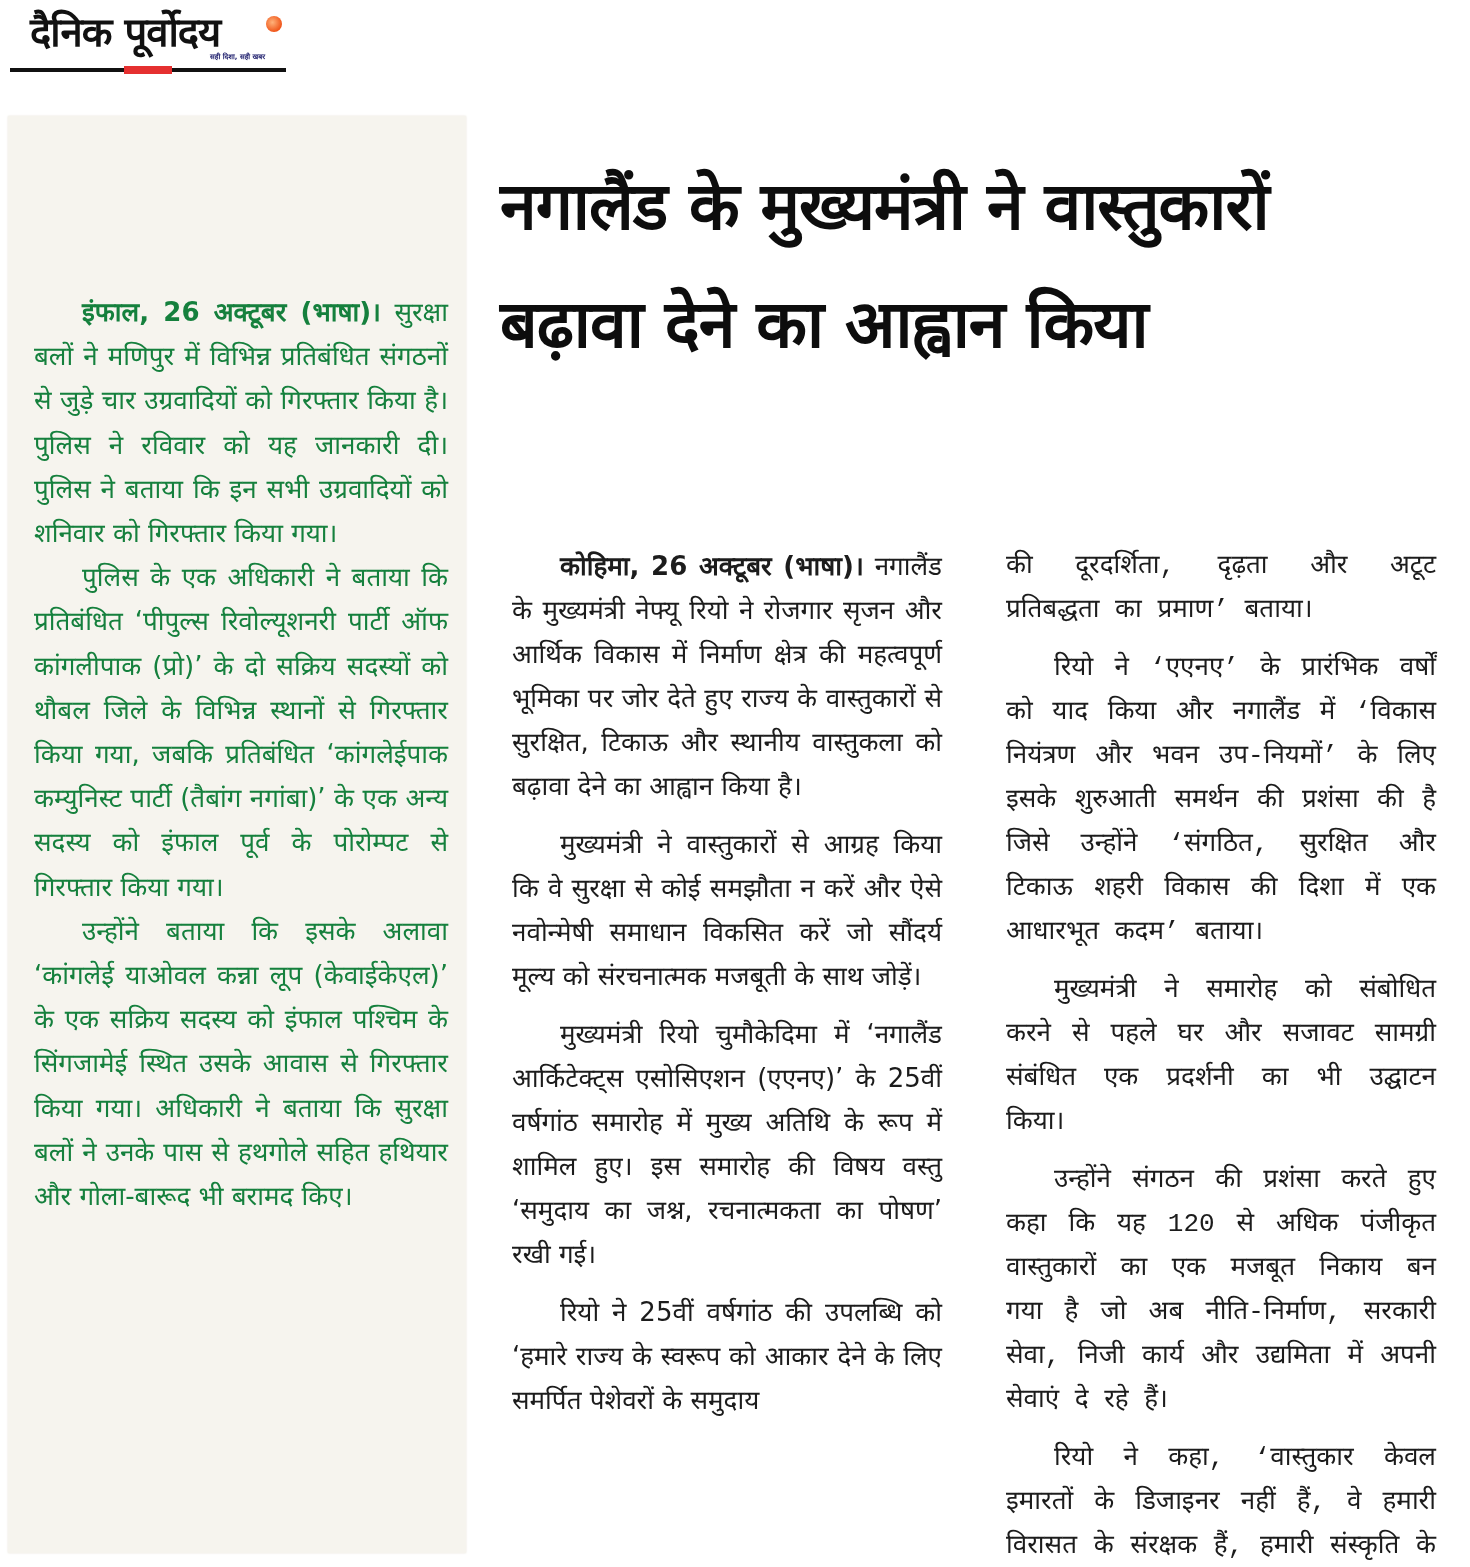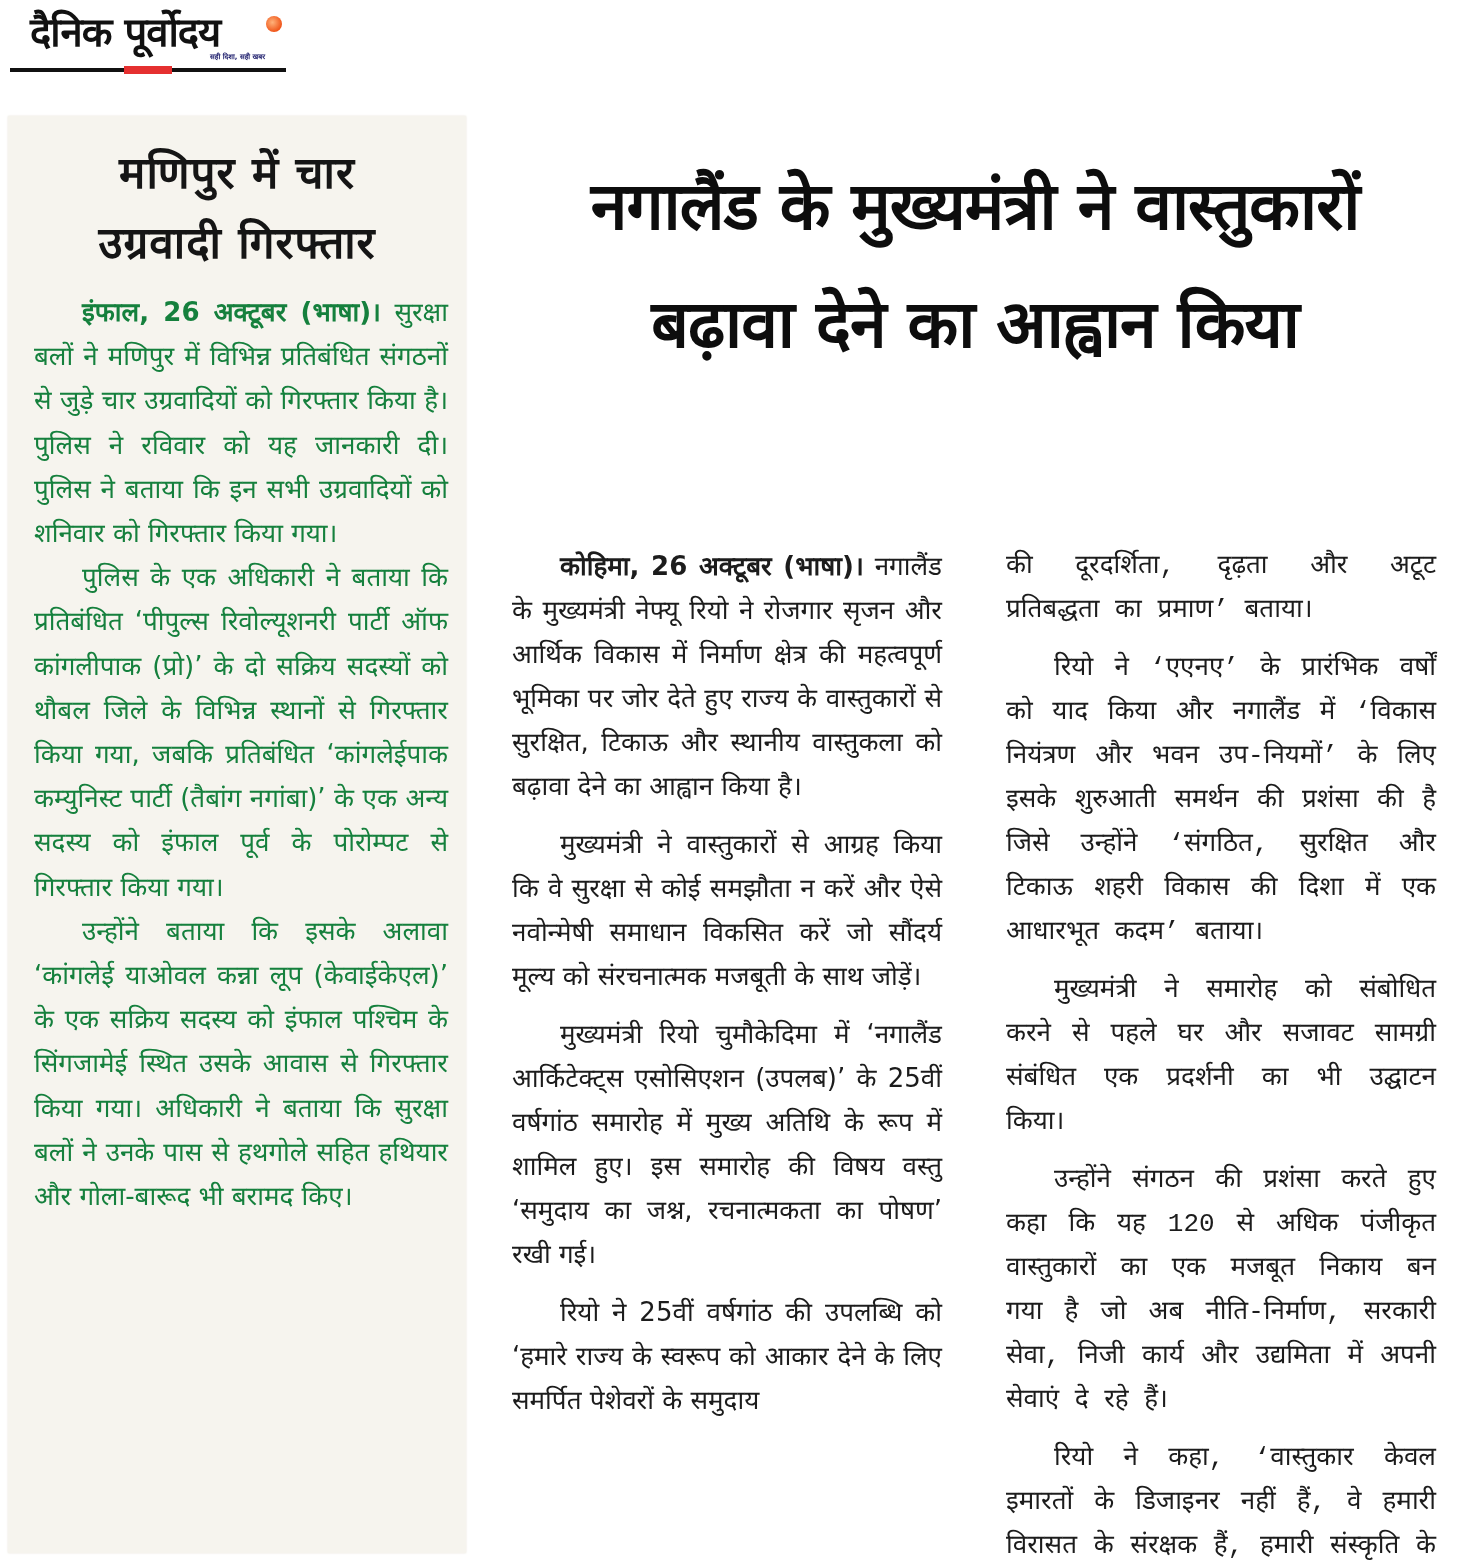--- a/index.html
+++ b/index.html
@@ -21,21 +21,21 @@
              box-shadow:0 0 2px #e8e4da; }
   .sb-headline { margin:22px 0 0 0; text-align:center; font-size:44px; font-weight:bold;
                  line-height:70px; color:#151515; letter-spacing:1px; }
   .sb-body { position:absolute; left:26px; top:174px; width:414px; font-size:26px; line-height:44.2px;
              text-align:justify; color:#15803d; }
   .sb-body p { margin:0; text-indent:48px; }
   .sb-body p.first { text-indent:48px; }
   .dateline { font-weight:bold; }
 
   
-  .main-headline { position:absolute; left:500px; top:148px; width:950px; text-align:center;
+  .main-headline { position:absolute; left:500px; top:148px; width:950px; 
                    font-size:66px; font-weight:bold; line-height:118px; color:#0d0d0d;
                    letter-spacing:-1px; }
   .main-col { position:absolute; top:530px; width:458px; font-size:26px; line-height:44px;
               text-align:justify; color:#1c1c1c; }
   .col-2 { left:498px; }
   .col-3 { left:992px;font-family:Liberation Mono, monospace; }
   .main-col p { margin:14px; text-indent:48px; }
   .main-col p.cont { text-indent:0; }
 </style>
 </head>
@@ -43,40 +43,36 @@
 
 <div class="masthead">
   <div class="logo-text">दैनिक पूर्वोदय</div>
   <div class="logo-dot"></div>
   <div class="tagline">सही दिशा, सही खबर</div>
   <div class="rule"></div>
   <div class="rule-tag"></div>
 </div>
 
 <div class="sidebar">
-  <div class="sb-headline">
-    <div>मणिपुर में चार</div>
-    <div>उग्रवादी गिरफ्तार</div>
-  </div>
   <div class="sb-body">
     <p class="first"><span class="dateline">इंफाल, 26 अक्टूबर (भाषा)।</span> <span>सुरक्षा बलों ने मणिपुर में विभिन्न प्रतिबंधित संगठनों से जुड़े चार उग्रवादियों को गिरफ्तार किया है। पुलिस ने रविवार को यह जानकारी दी। पुलिस ने बताया कि इन सभी उग्रवादियों को शनिवार को गिरफ्तार किया गया।</span></p>
     <p>पुलिस के एक अधिकारी ने बताया कि प्रतिबंधित ‘पीपुल्स रिवोल्यूशनरी पार्टी ऑफ कांगलीपाक (प्रो)’ के दो सक्रिय सदस्यों को थौबल जिले के विभिन्न स्थानों से गिरफ्तार किया गया, जबकि प्रतिबंधित ‘कांगलेईपाक कम्युनिस्ट पार्टी (तैबांग नगांबा)’ के एक अन्य सदस्य को इंफाल पूर्व के पोरोम्पट से गिरफ्तार किया गया।</p>
     <p>उन्होंने बताया कि इसके अलावा ‘कांगलेई याओवल कन्ना लूप (केवाईकेएल)’ के एक सक्रिय सदस्य को इंफाल पश्चिम के सिंगजामेई स्थित उसके आवास से गिरफ्तार किया गया। अधिकारी ने बताया कि सुरक्षा बलों ने उनके पास से हथगोले सहित हथियार और गोला-बारूद भी बरामद किए।</p>
   </div>
 </div>
 
 <div class="main-headline">
   <div>नगालैंड के मुख्यमंत्री ने वास्तुकारों</div>
   <div>बढ़ावा देने का आह्वान किया</div>
 </div>
 
 <div class="main-col col-2">
   <p><span class="dateline">कोहिमा, 26 अक्टूबर (भाषा)।</span> <span>नगालैंड के मुख्यमंत्री नेफ्यू रियो ने रोजगार सृजन और आर्थिक विकास में निर्माण क्षेत्र की महत्वपूर्ण भूमिका पर जोर देते हुए राज्य के वास्तुकारों से सुरक्षित, टिकाऊ और स्थानीय वास्तुकला को बढ़ावा देने का आह्वान किया है।</span></p>
   <p>मुख्यमंत्री ने वास्तुकारों से आग्रह किया कि वे सुरक्षा से कोई समझौता न करें और ऐसे नवोन्मेषी समाधान विकसित करें जो सौंदर्य मूल्य को संरचनात्मक मजबूती के साथ जोड़ें।</p>
-  <p>मुख्यमंत्री रियो चुमौकेदिमा में ‘नगालैंड आर्किटेक्ट्स एसोसिएशन (उपलब)’ के 25वीं वर्षगांठ समारोह में मुख्य अतिथि के रूप में शामिल हुए। इस समारोह की विषय वस्तु ‘समुदाय का जश्न, रचनात्मकता का पोषण’ रखी गई।</p>
+  <p>मुख्यमंत्री रियो चुमौकेदिमा में ‘नगालैंड आर्किटेक्ट्स एसोसिएशन (एएनए)’ के 25वीं वर्षगांठ समारोह में मुख्य अतिथि के रूप में शामिल हुए। इस समारोह की विषय वस्तु ‘समुदाय का जश्न, रचनात्मकता का पोषण’ रखी गई।</p>
   <p>रियो ने 25वीं वर्षगांठ की उपलब्धि को ‘हमारे राज्य के स्वरूप को आकार देने के लिए समर्पित पेशेवरों के समुदाय</p>
 </div>
 
 <div class="main-col col-3">
   <p class="cont">की दूरदर्शिता, दृढ़ता और अटूट प्रतिबद्धता का प्रमाण’ बताया।</p>
   <p>रियो ने ‘एएनए’ के प्रारंभिक वर्षों को याद किया और नगालैंड में ‘विकास नियंत्रण और भवन उप-नियमों’ के लिए इसके शुरुआती समर्थन की प्रशंसा की है जिसे उन्होंने ‘संगठित, सुरक्षित और टिकाऊ शहरी विकास की दिशा में एक आधारभूत कदम’ बताया।</p>
   <p>मुख्यमंत्री ने समारोह को संबोधित करने से पहले घर और सजावट सामग्री संबंधित एक प्रदर्शनी का भी उद्घाटन किया।</p>
   <p>उन्होंने संगठन की प्रशंसा करते हुए कहा कि यह 120 से अधिक पंजीकृत वास्तुकारों का एक मजबूत निकाय बन गया है जो अब नीति-निर्माण, सरकारी सेवा, निजी कार्य और उद्यमिता में अपनी सेवाएं दे रहे हैं।</p>
   <p>रियो ने कहा, ‘वास्तुकार केवल इमारतों के डिजाइनर नहीं हैं, वे हमारी विरासत के संरक्षक हैं, हमारी संस्कृति के व्याख्याकार हैं।’</p>
 </div>

